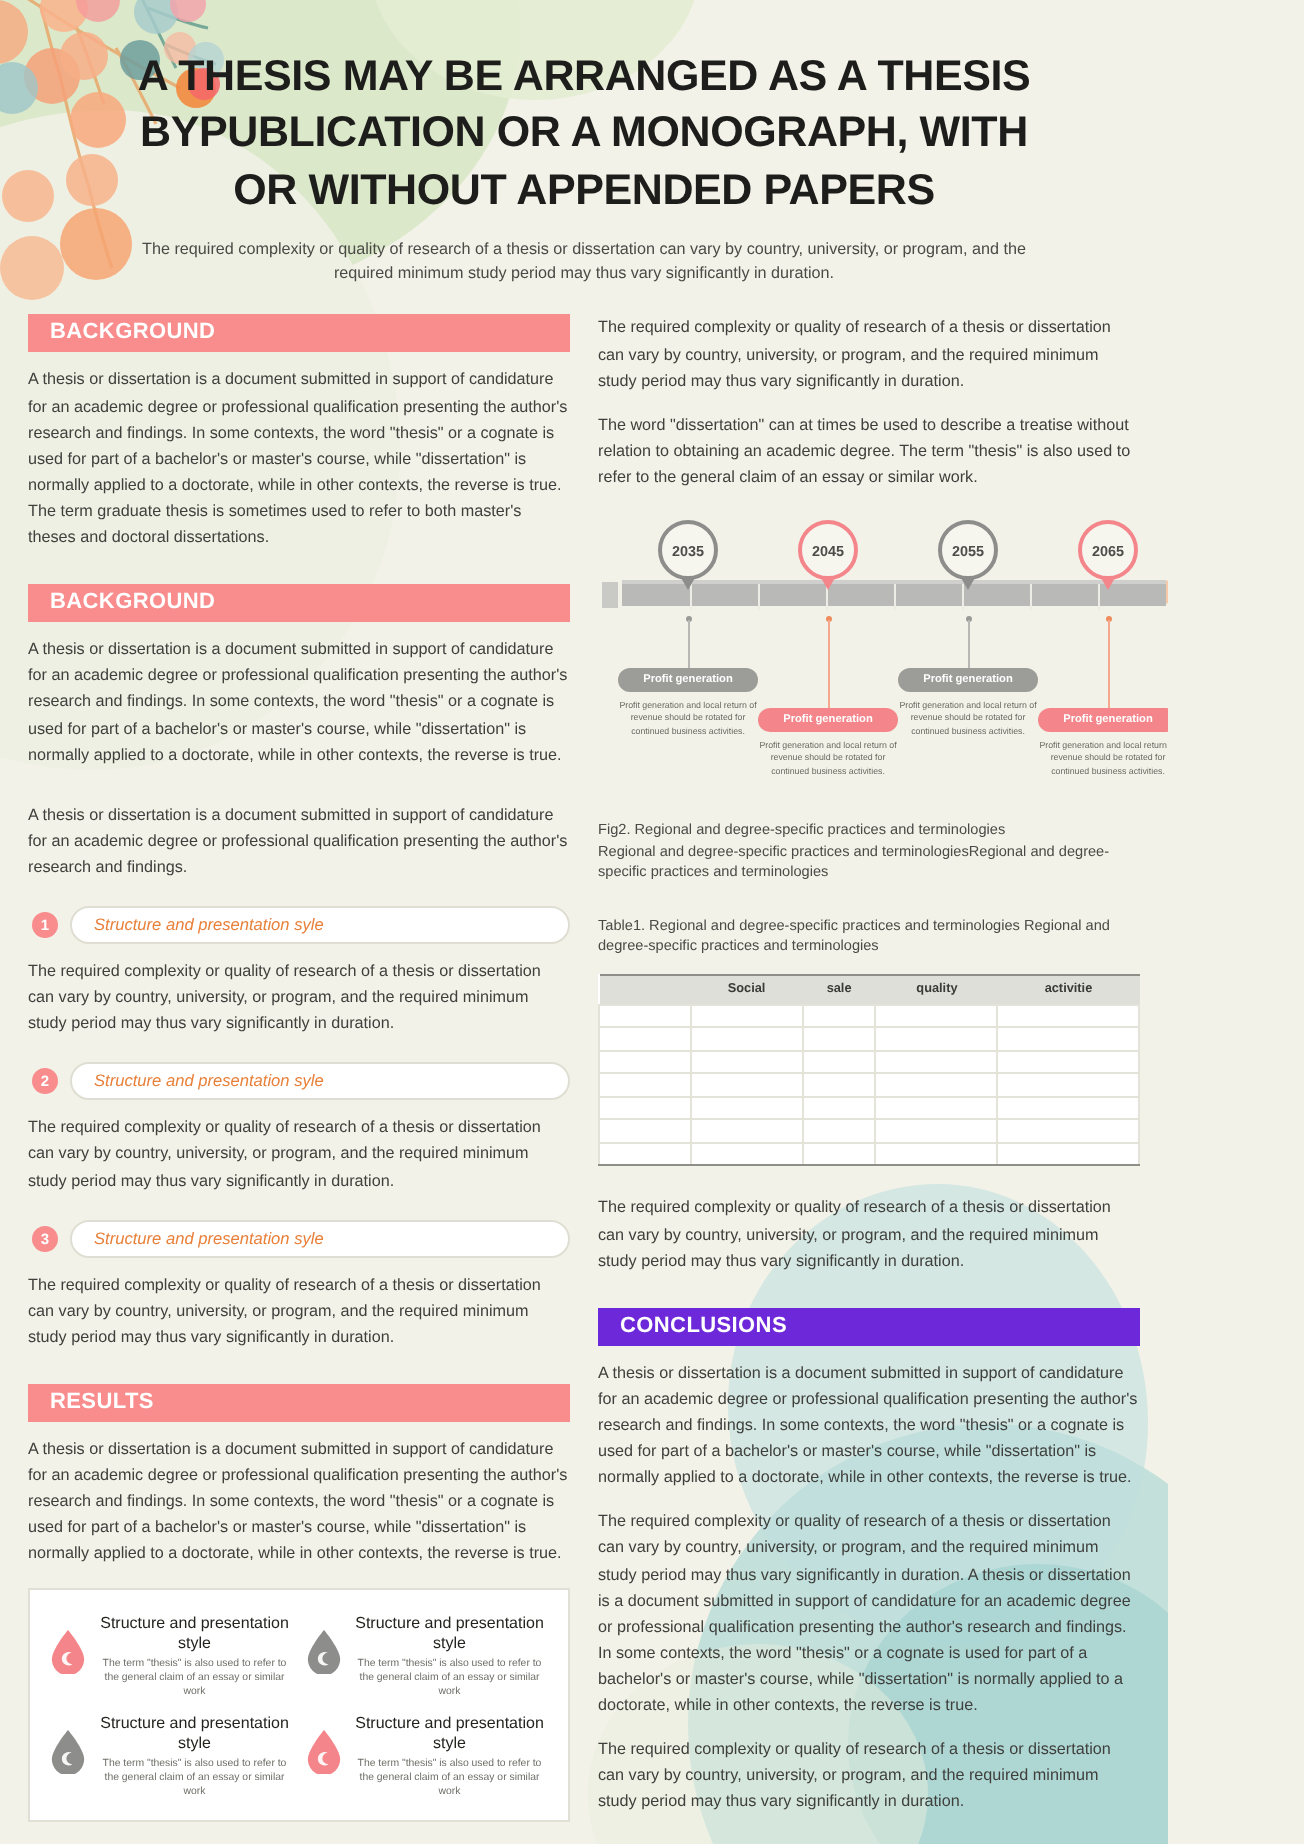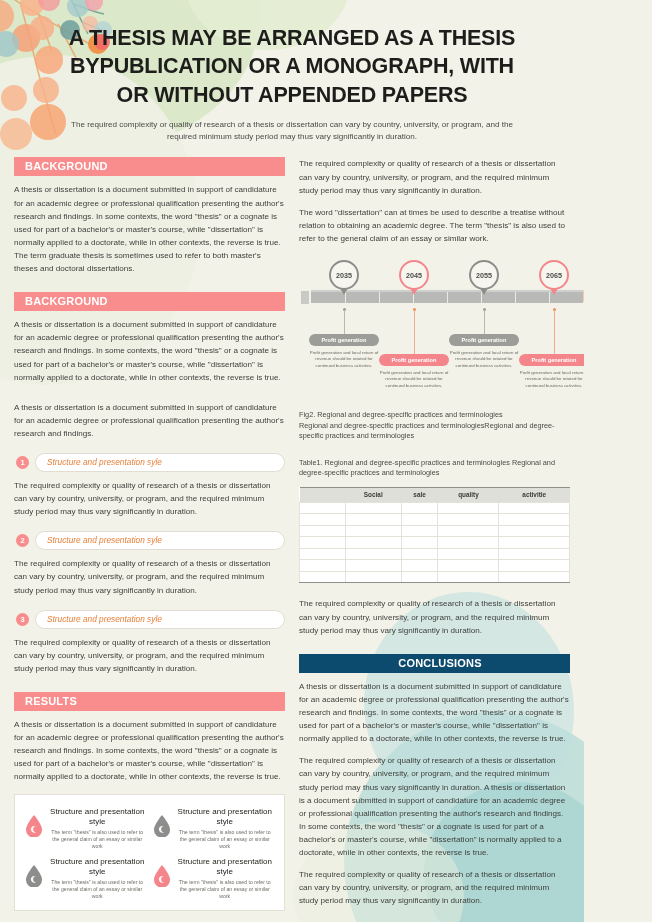--- a/index.html
+++ b/index.html
@@ -81,21 +81,21 @@
   
   .sec-head {
     color: #ffffff;
     font-size: 11px;
     font-weight: bold;
     letter-spacing: .2px;
     padding: 3px 0 4px 11px;
     margin-bottom: 7px;
   }
   .sec-head.pink { background: #F98C8C; }
-  .sec-head.teal { background: #0c4a6e; text-align: center; }
+  .sec-head.teal { background: #6d28d9; }
 
   .body-txt {
     font-size: 8.1px;
     line-height: 1.62;
     color: #3f3f3c;
     text-align: left;
   }
   .body-txt + .body-txt { margin-top: 9px; }
   .sec { margin-bottom: 17px; }
 

